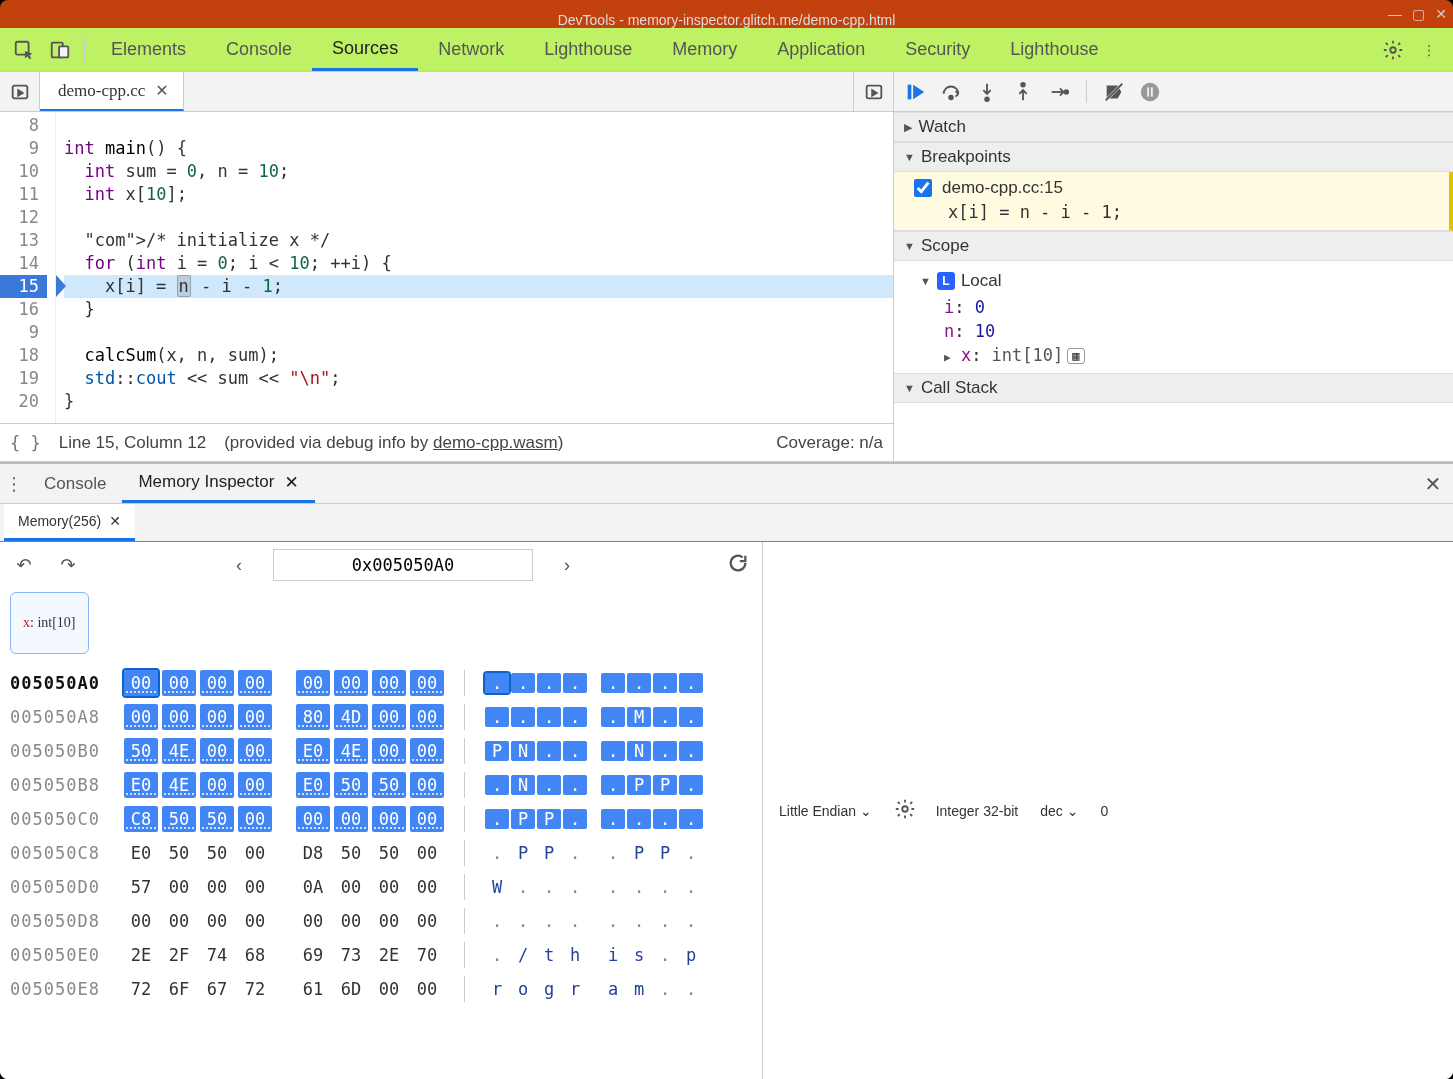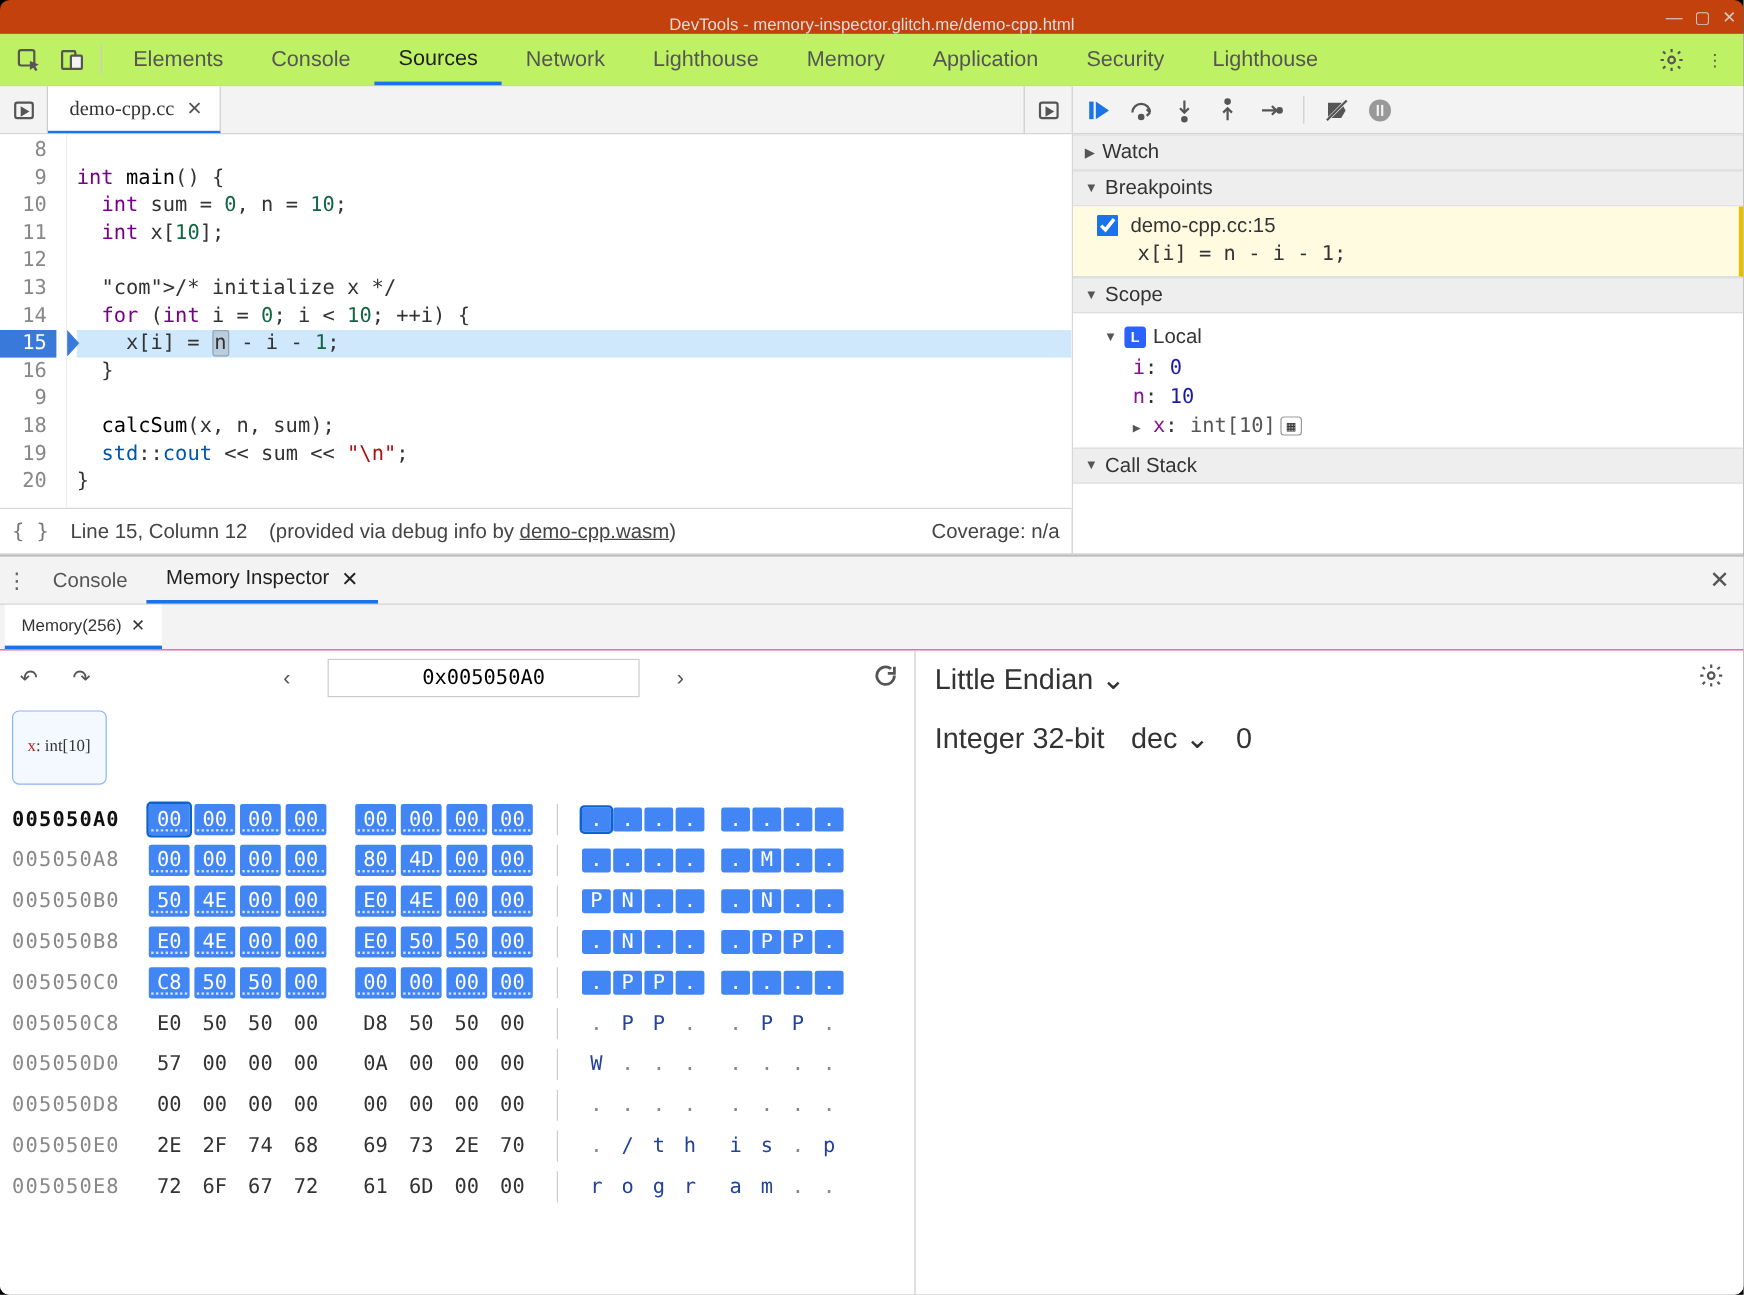--- a/index.html
+++ b/index.html
@@ -234,21 +234,21 @@
   .mem-tabs {
     height:38px; display:flex; align-items:center; background:#f3f3f3;
     border-bottom:1px solid #ec4899; padding:0 4px;
   }
   .mem-tab {
     padding:0 14px; height:100%; display:flex; align-items:center; gap:8px;
     border-bottom:3px solid #1a73e8; background:#fff;
   }
   .mem-split { flex:1; display:flex; overflow:hidden;}
   .mem-left { flex:1; display:flex; flex-direction:column; border-right:1px solid #ccc; min-width:0;}
-  .mem-right { width:690px; padding:10px 16px; font-size:24px; color:#333; display:flex; flex-direction:column; gap:20px;}
+  .mem-right { width:690px; padding:10px 16px; font-size:14px; color:#333; display:flex; flex-direction:row; gap:20px;}
   .mem-tbar {
     height:46px; display:flex; align-items:center; gap:16px;
     padding:0 10px;
   }
   .mem-tbar .navbtn { width:28px; text-align:center; color:#555; font-size:18px;}
   .mem-tbar .addr {
     width:260px; height:32px; border:1px solid #ccc;
     text-align:center; font-family:monospace; font-size:17px;
   }
   .mem-chip {

